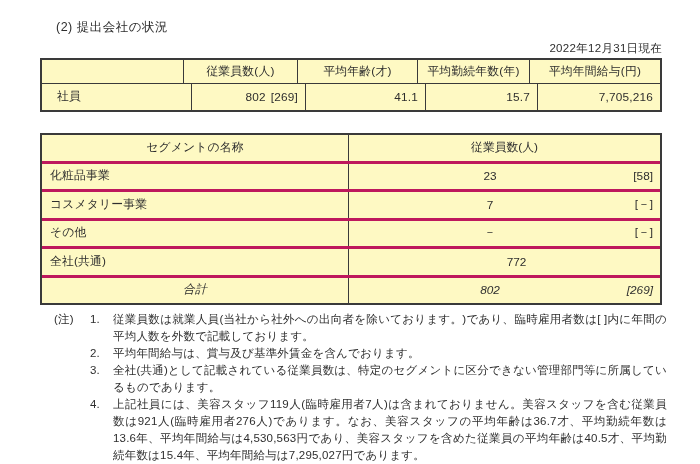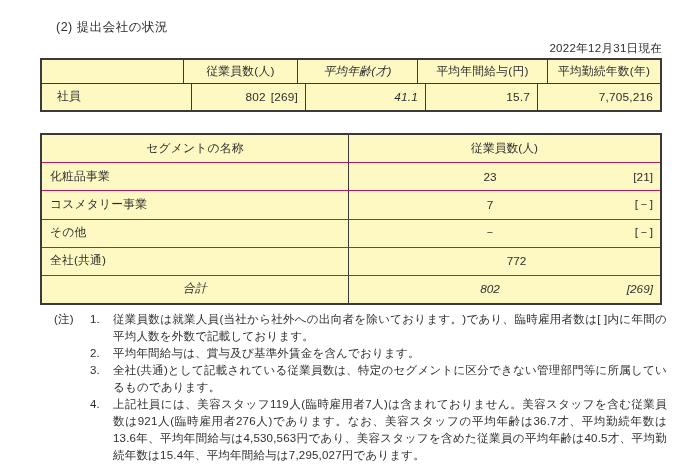--- a/index.html
+++ b/index.html
@@ -48,31 +48,31 @@
     box-sizing: border-box;
     border-right: 1px solid #3a3a3a;
     display: flex;
     align-items: center;
     font-size: 11.8px;
     letter-spacing: 0.2px;
   }
   .t1 .cell:last-child { border-right: none; }
   .t1 .c1 { width: 142px; }
   .t1 .c2 { width: 114px; }
-  .t1 .c3 { width: 120px; font-style: italic; }
+  .t1 .c3 { width: 120px; }
   .t1 .c4 { width: 112px; }
   .t1 .c5 { flex: 1; }
   .t1 .hdr .cell { justify-content: center; }
   .t1 .dat .cell { justify-content: flex-end; padding-right: 7px; }
   .t1 .dat .c1 { justify-content: flex-start; padding-left: 7px; padding-right: 0; margin-left: 8px; }
   .num-gap { margin-left: 5px; }
 
   
   .t2 { left: 40px; top: 133px; width: 622px; height: 172px; }
-  .t2-row { flex: 1; display: flex; border-bottom: 1px solid #be185d; }
+  .t2-row { flex: 1; display: flex; border-bottom: 3px solid #be185d; }
   .t2-row:last-child { border-bottom: none; font-style: italic; }
   .t2 .c-name {
     box-sizing: border-box;
     width: 307px;
     border-right: 1px solid #3a3a3a;
     display: flex;
     align-items: center;
     padding-left: 8px;
     font-size: 11.8px;
     letter-spacing: 0.2px;
@@ -117,22 +117,22 @@
 
   <div class="page-title">(2) 提出会社の状況</div>
 
   <div class="as-of-date">2022年12月31日現在</div>
 
   <div class="tbl t1">
     <div class="t1-row hdr">
       <div class="cell c1"></div>
       <div class="cell c2">従業員数(人)</div>
       <div class="cell c3">平均年齢(才)</div>
+      <div class="cell c4">平均勤続年数(年)</div>
       <div class="cell c5">平均年間給与(円)</div>
-      <div class="cell c4">平均勤続年数(年)</div>
     </div>
     <div class="t1-row dat">
       <div class="cell c1">社員</div>
       <div class="cell c2">
         <span>802</span>
         <span class="num-gap">[269]</span>
       </div>
       <div class="cell c3">41.1</div>
       <div class="cell c4">15.7</div>
       <div class="cell c5">7,705,216</div>
@@ -142,21 +142,21 @@
   <div class="tbl t2">
     <div class="t2-row">
       <div class="c-name center">セグメントの名称</div>
       <div class="c-count hdr">従業員数(人)</div>
     </div>
 
     <div class="t2-row">
       <div class="c-name">化粧品事業</div>
       <div class="c-count">
         <div class="count-main">23</div>
-        <div class="count-sub">[21]</div>
+        <div class="count-sub">[58]</div>
       </div>
     </div>
 
     <div class="t2-row">
       <div class="c-name">コスメタリー事業</div>
       <div class="c-count">
         <div class="count-main">7</div>
         <div class="count-sub">[－]</div>
       </div>
     </div>

